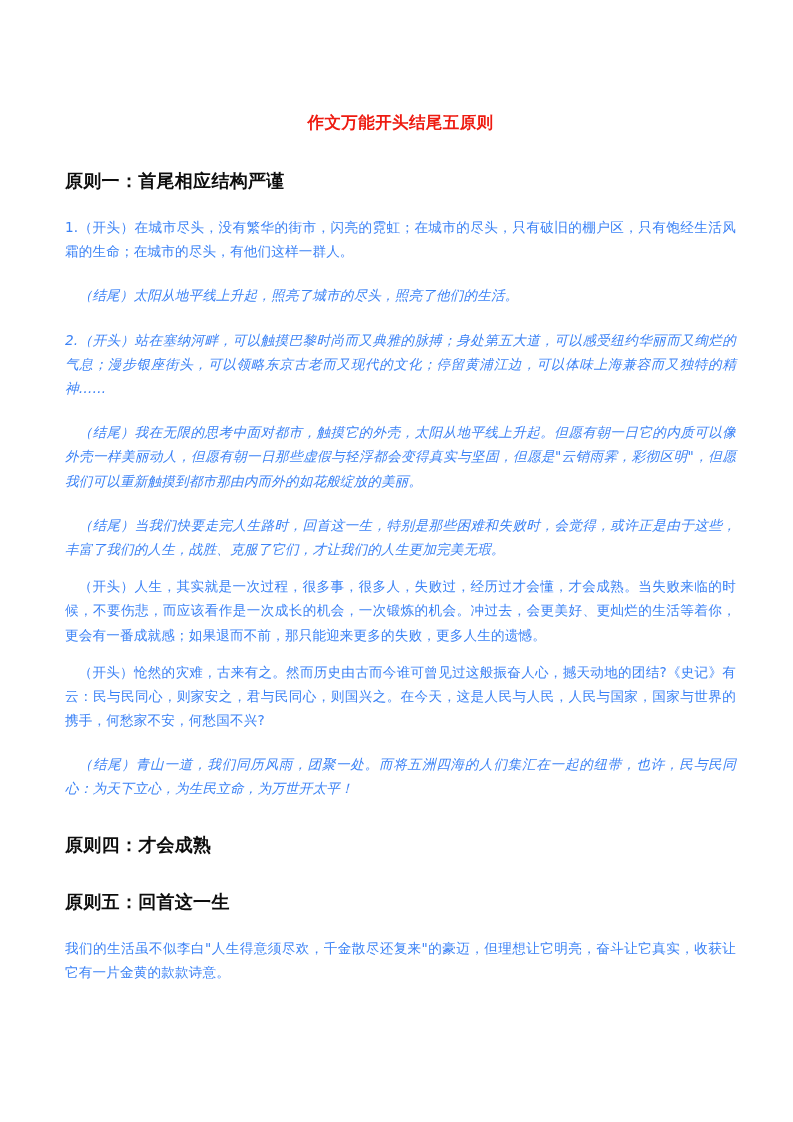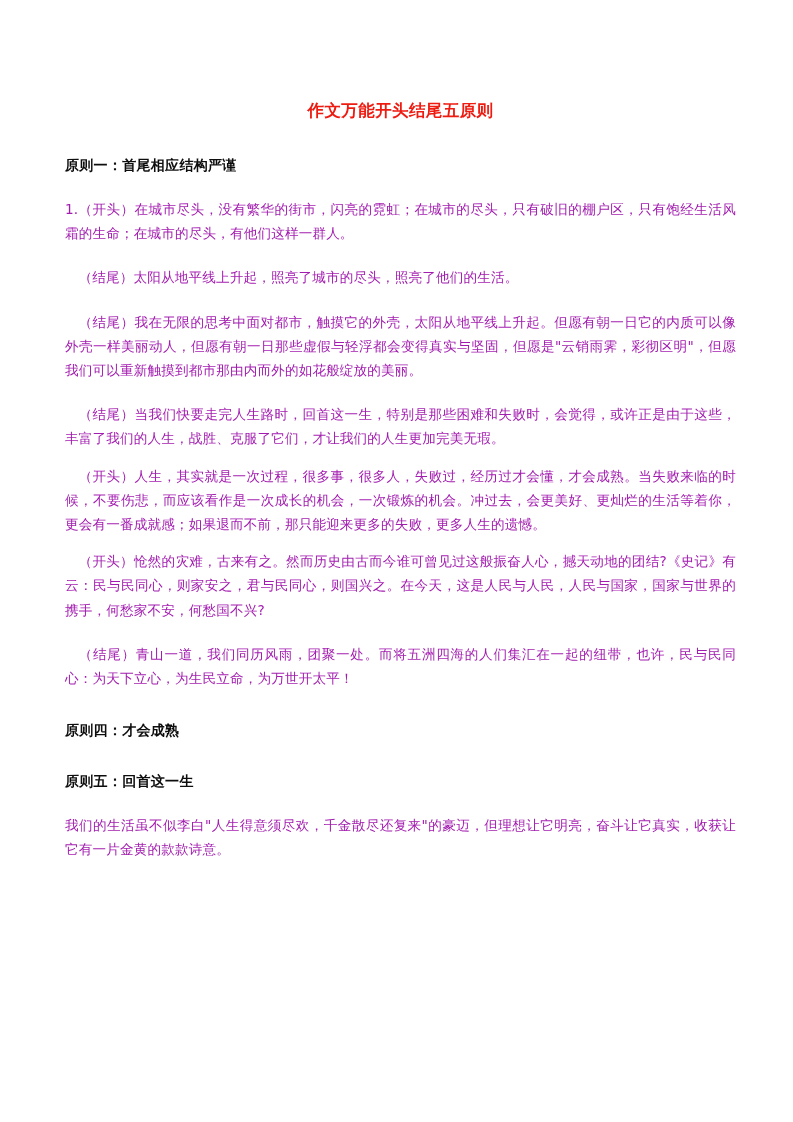--- a/index.html
+++ b/index.html
@@ -7,75 +7,76 @@
     padding: 0;
     background: #ffffff;
   }
   body {
     font-family: "DejaVu Sans", "Liberation Sans", sans-serif;
   }
   .page {
     position: relative;
     width: 793px;
     height: 1104px;
-    margin: 4px auto;
+    margin: 16px auto;
     background: #ffffff;
     box-sizing: border-box;
     padding: 0 57px 0 65px;
     overflow: hidden;
   }
   .doc-title {
     text-align: center;
     color: #ee1b11;
     font-weight: bold;
     font-size: 16.5px;
     letter-spacing: 0.4px;
     margin: 0;
     padding-top: 95px;
     line-height: 1.4;
   }
   .section-heading {
     font-weight: bold;
     color: #0d0d0d;
-    font-size: 14px;
+    font-size: 18px;
     letter-spacing: 0.3px;
     margin: 0;
     line-height: 1.5;
   }
   .heading-1 { padding-top: 33px; }
   .heading-2 { padding-top: 30px; }
   .heading-3 { padding-top: 30px; }
   .heading-4 { padding-top: 30px; }
   .heading-5 { padding-top: 30px; }
 
   .para {
     font-size: 13.6px;
-    color: #a21caf;
+    color: #3b82f6;
     line-height: 1.78;
     text-align: justify;
     text-justify: inter-ideograph;
     margin: 0;
     letter-spacing: 0.15px;
   }
   .para + .para { margin-top: 13px; }
-  .para-gap-top { margin-top: 20px !important; }
+  .para-gap-top { margin-top: 20px !important; font-style: italic; }
   .indent { text-indent: 1em; }
   .noindent { text-indent: 0; }
   .first-body { margin-top: 21px; }
 </style>
 </head>
 <body>
 
 <div class="page">
 
   <h1 class="doc-title">作文万能开头结尾五原则</h1>
 
   <h2 class="section-heading heading-1">原则一：首尾相应结构严谨</h2>
   <p class="para noindent first-body">1.（开头）在城市尽头，没有繁华的街市，闪亮的霓虹；在城市的尽头，只有破旧的棚户区，只有饱经生活风霜的生命；在城市的尽头，有他们这样一群人。</p>
   <p class="para indent para-gap-top">（结尾）太阳从地平线上升起，照亮了城市的尽头，照亮了他们的生活。</p>
+  <p class="para noindent para-gap-top">2.（开头）站在塞纳河畔，可以触摸巴黎时尚而又典雅的脉搏；身处第五大道，可以感受纽约华丽而又绚烂的气息；漫步银座街头，可以领略东京古老而又现代的文化；停留黄浦江边，可以体味上海兼容而又独特的精神……</p>
   <p class="para indent para-gap-top">（结尾）我在无限的思考中面对都市，触摸它的外壳，太阳从地平线上升起。但愿有朝一日它的内质可以像外壳一样美丽动人，但愿有朝一日那些虚假与轻浮都会变得真实与坚固，但愿是"云销雨霁，彩彻区明"，但愿我们可以重新触摸到都市那由内而外的如花般绽放的美丽。</p>
 
   <p class="para indent para-gap-top">（结尾）当我们快要走完人生路时，回首这一生，特别是那些困难和失败时，会觉得，或许正是由于这些，丰富了我们的人生，战胜、克服了它们，才让我们的人生更加完美无瑕。</p>
   <p class="para indent first-body">（开头）人生，其实就是一次过程，很多事，很多人，失败过，经历过才会懂，才会成熟。当失败来临的时候，不要伤悲，而应该看作是一次成长的机会，一次锻炼的机会。冲过去，会更美好、更灿烂的生活等着你，更会有一番成就感；如果退而不前，那只能迎来更多的失败，更多人生的遗憾。</p>
 
   <p class="para indent first-body">（开头）怆然的灾难，古来有之。然而历史由古而今谁可曾见过这般振奋人心，撼天动地的团结?《史记》有云：民与民同心，则家安之，君与民同心，则国兴之。在今天，这是人民与人民，人民与国家，国家与世界的携手，何愁家不安，何愁国不兴?</p>
   <p class="para indent para-gap-top">（结尾）青山一道，我们同历风雨，团聚一处。而将五洲四海的人们集汇在一起的纽带，也许，民与民同心：为天下立心，为生民立命，为万世开太平！</p>
 
   <h2 class="section-heading heading-4">原则四：才会成熟</h2>
 

